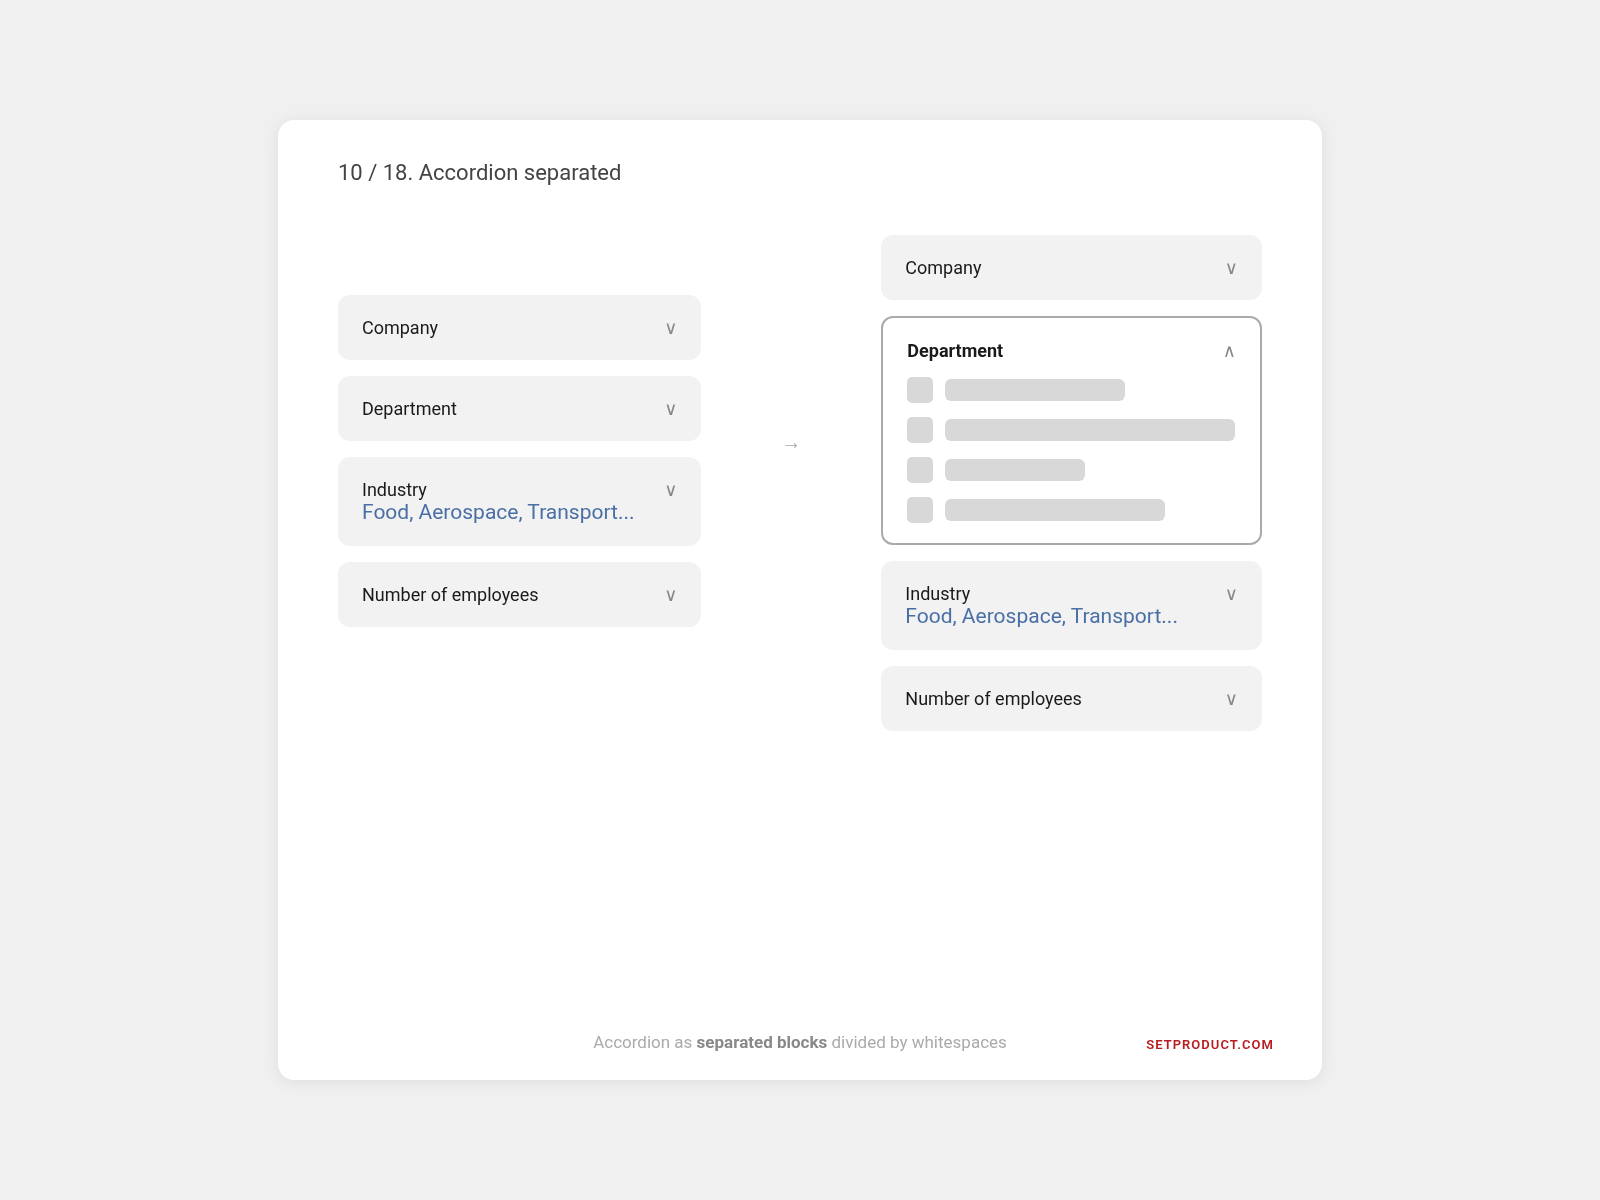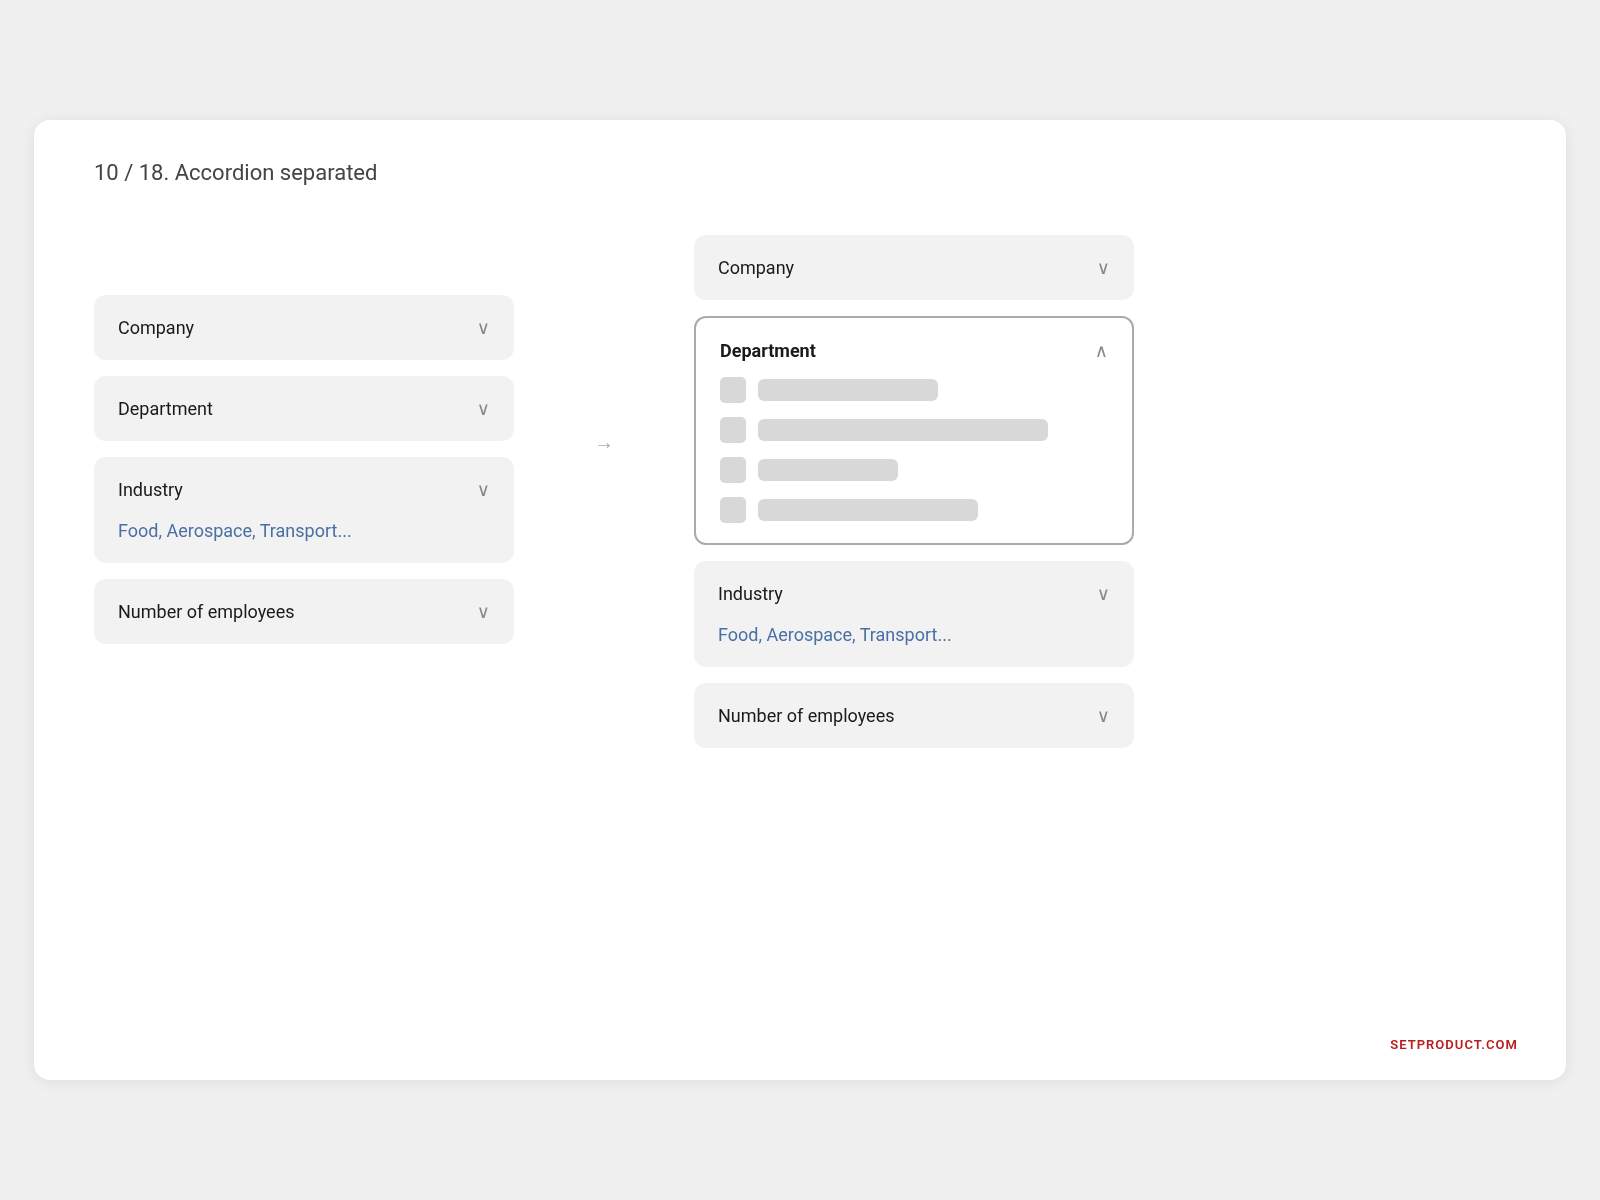--- a/index.html
+++ b/index.html
@@ -9,21 +9,21 @@
       display: flex;
       align-items: center;
       justify-content: center;
       min-height: 100vh;
       font-family: -apple-system, BlinkMacSystemFont, 'Segoe UI', Roboto, sans-serif;
     }
 
     .card {
       background: #ffffff;
       border-radius: 16px;
-      width: 1532px;
+      width: 1044px;
       min-height: 960px;
       padding: 40px 60px 28px 60px;
       position: relative;
       box-shadow: 0 2px 16px rgba(0,0,0,0.08);
       display: flex;
       flex-direction: column;
     }
 
     .page-title {
       font-size: 22px;
@@ -69,23 +69,23 @@
       font-size: 18px;
       color: #1a1a1a;
       font-weight: 400;
     }
 
     .accordion-label.bold {
       font-weight: 700;
     }
 
     .accordion-sub {
-      font-size: 18px;
+      font-size: 21px;
       color: #4a6fa5;
-      margin-top: 20px;
+      margin-top: 0;
     }
 
     .chevron {
       font-size: 18px;
       color: #888;
     }
 
     
     .arrow-area {
       display: flex;
@@ -276,15 +276,18 @@
       <div class="right-accordion-item">
         <div class="accordion-header">
           <span class="accordion-label">Number of employees</span>
           <span class="chevron">∨</span>
         </div>
       </div>
 
     </div>
   </div>
 
+  <div class="footer-caption">
+    <span>Accordion as </span><strong>separated blocks</strong><span> divided by whitespaces</span>
+  </div>
 
   <div class="brand">SETPRODUCT.COM</div>
 </div>
 
 </body></html>

